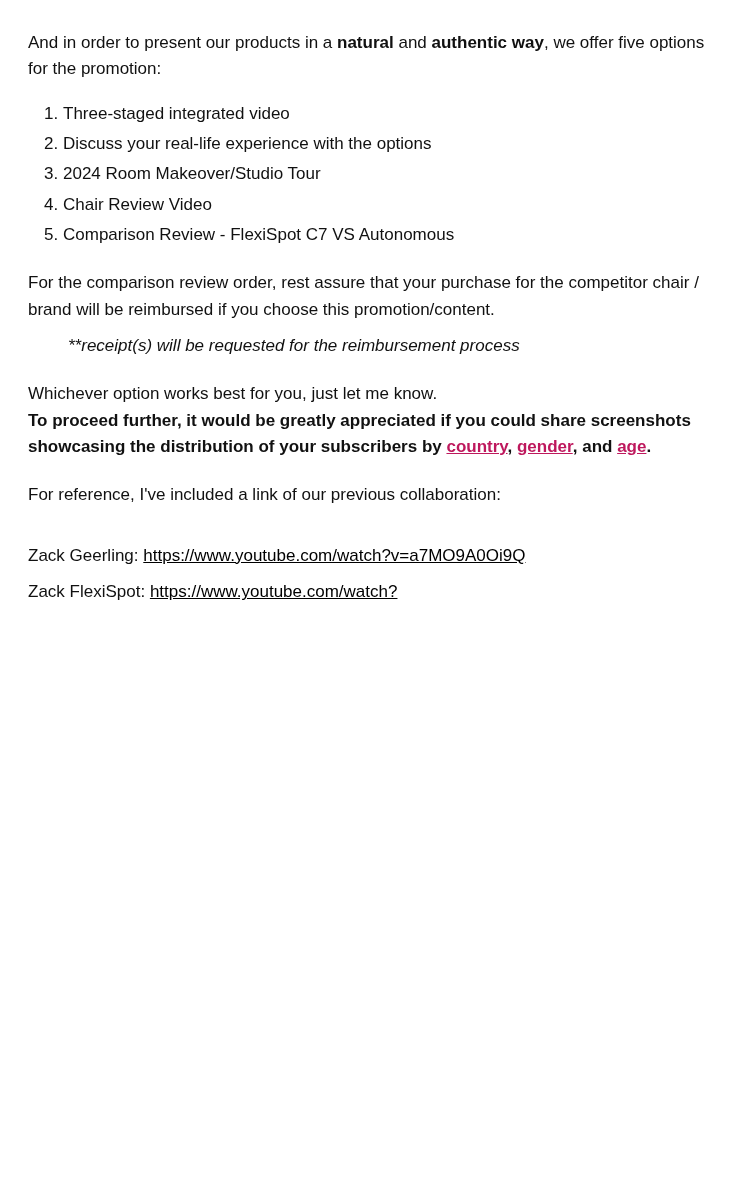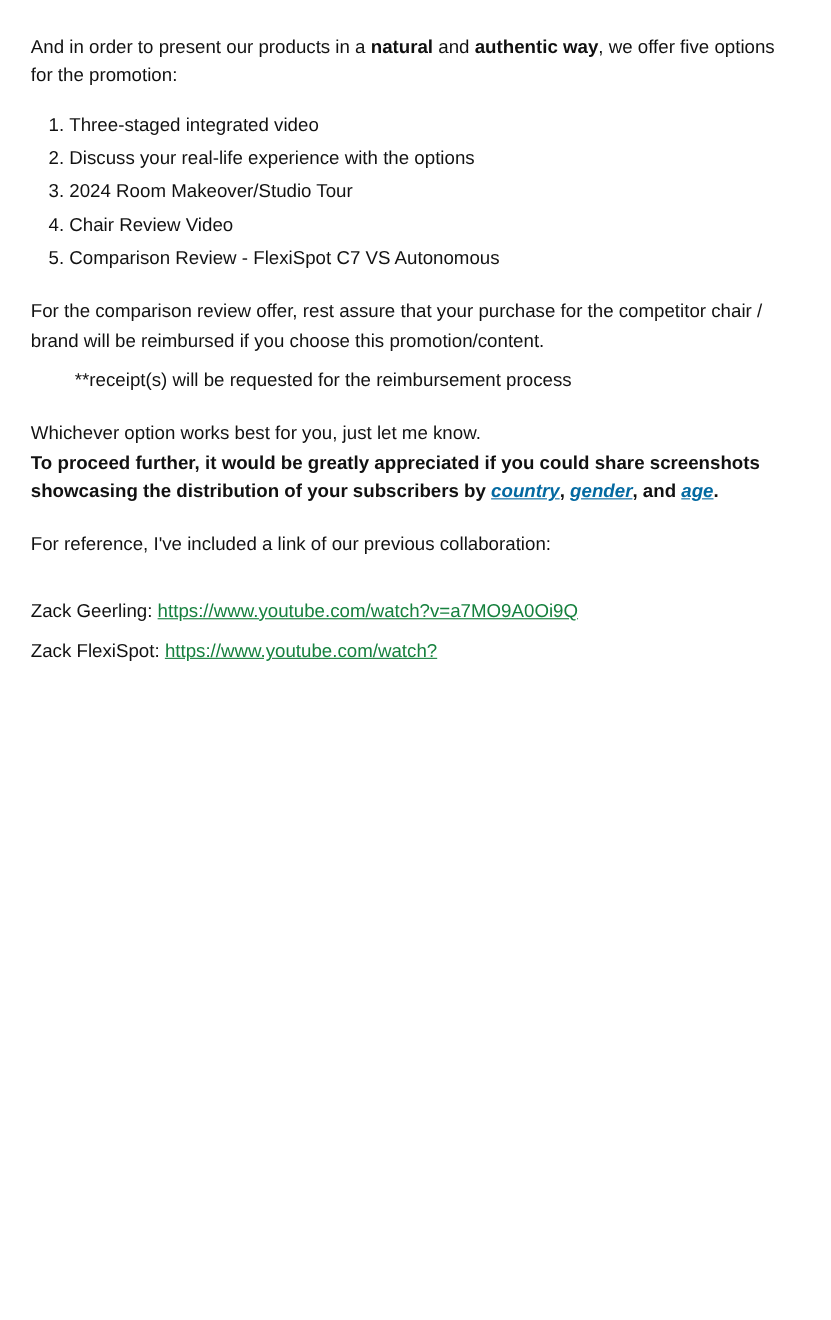--- a/index.html
+++ b/index.html
@@ -31,69 +31,69 @@
     .ordered-list li {
       margin-bottom: 4px;
     }
 
     .comparison-note {
       margin-bottom: 10px;
     }
 
     .receipt-note {
       margin-left: 40px;
+      font-style: italic;
       margin-bottom: 22px;
     }
 
     .whichever {
     }
 
     .proceed-block {
       font-weight: bold;
       font-size: 17px;
       margin-bottom: 22px;
       line-height: 1.55;
     }
 
     .proceed-block a {
       text-decoration: underline;
-      color: #0369a1;
+      color: #be185d;
       font-weight: bold;
-      font-style: italic;
     }
 
     .reference-intro {
       margin-bottom: 34px;
     }
 
     .collaborator-line {
       margin-bottom: 4px;
     }
 
     .collaborator-link {
-      color: #15803d;
+      color: #000000;
       text-decoration: underline;
     }
   </style>
 </head>
 <body>
 
 <p class="intro-paragraph">
   <span>And in order to present our products in a </span><strong>natural</strong><span> and </span><strong>authentic way</strong><span>, we offer five options for the promotion:</span>
 </p>
 
 <ol class="ordered-list">
   <li><span>Three-staged integrated video</span></li>
   <li><span>Discuss your real-life experience with the options</span></li>
   <li><span>2024 Room Makeover/Studio Tour</span></li>
   <li><span>Chair Review Video</span></li>
   <li><span>Comparison Review - FlexiSpot C7  VS  Autonomous</span></li>
 </ol>
 
-<p class="comparison-note">For the comparison review offer, rest assure that your purchase for the competitor chair / brand will be reimbursed if you choose this promotion/content.</p>
+<p class="comparison-note">For the comparison review order, rest assure that your purchase for the competitor chair / brand will be reimbursed if you choose this promotion/content.</p>
 
 <p class="receipt-note">**receipt(s) will be requested for the reimbursement process</p>
 
 <p class="whichever">Whichever option works best for you, just let me know.</p>
 
 <p class="proceed-block">
   <span>To proceed further, it would be greatly appreciated if you could share screenshots showcasing the distribution of your subscribers by </span><a href="#"><span>country</span></a><span>, </span><a href="#"><span>gender</span></a><span>, and </span><a href="#"><span>age</span></a><span>.</span>
 </p>
 
 <p class="reference-intro">For reference, I've included a link of our previous collaboration:</p>

